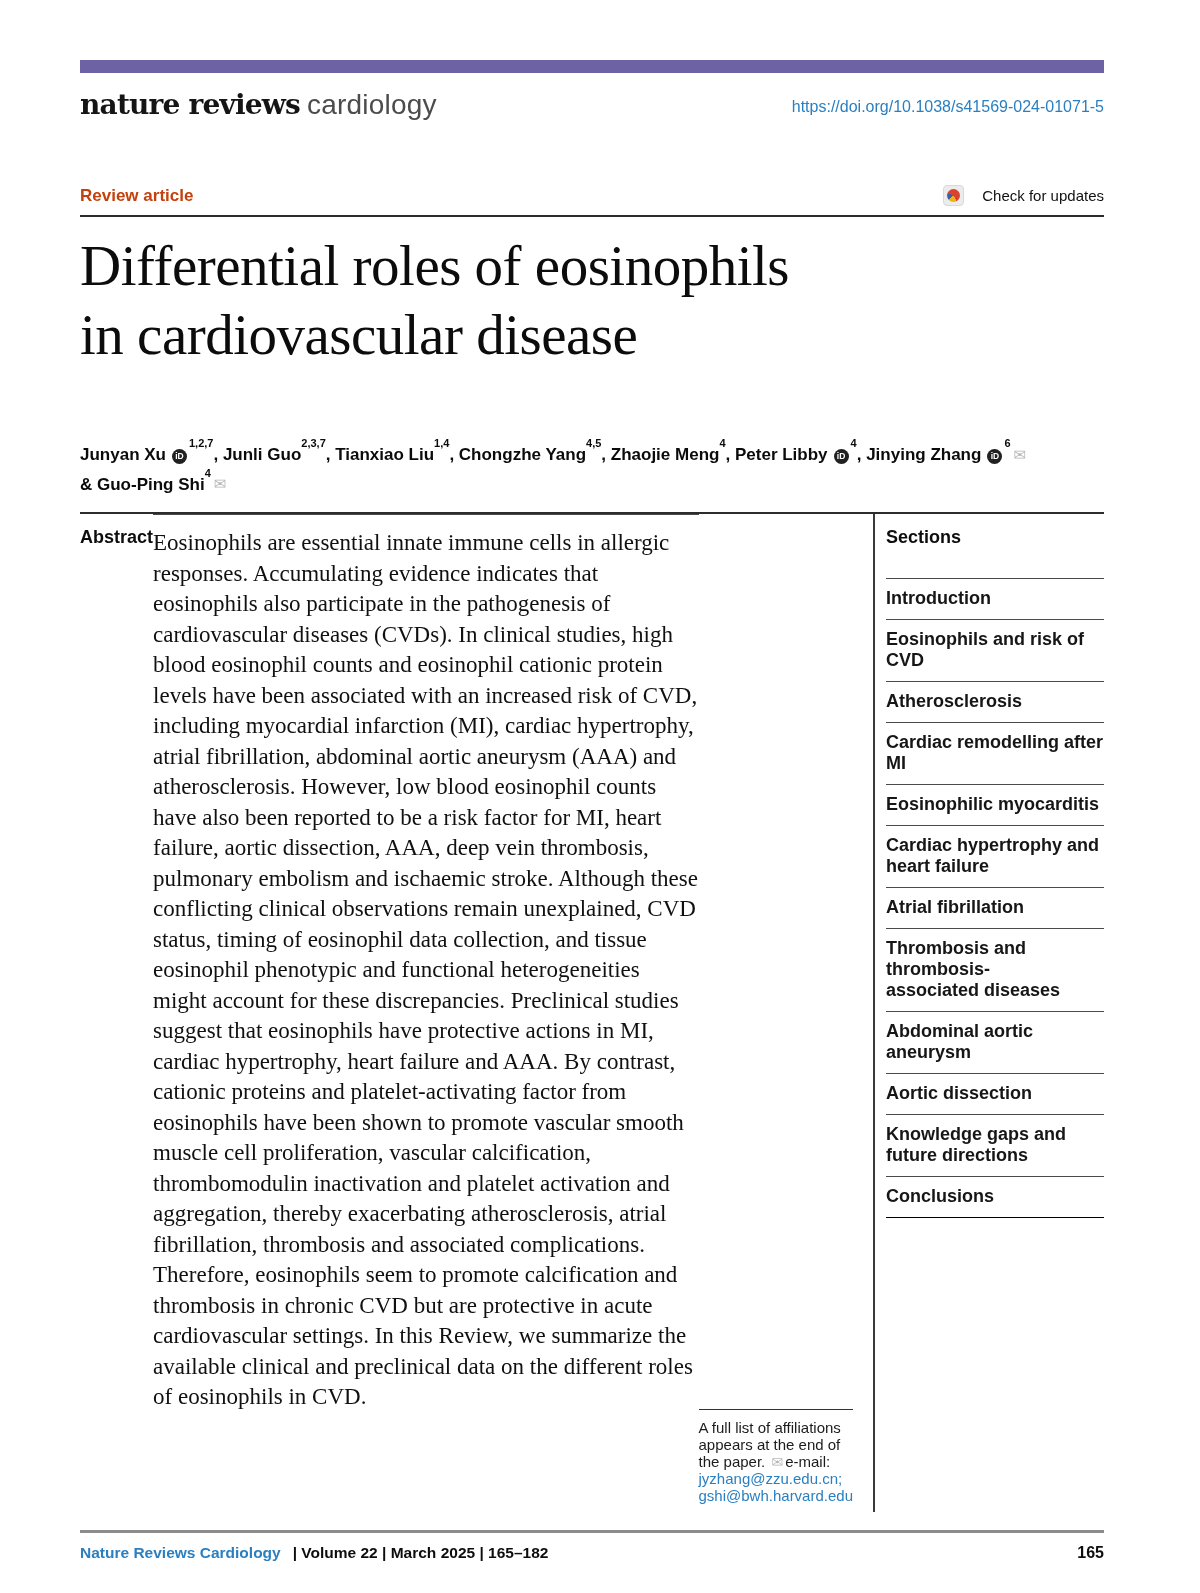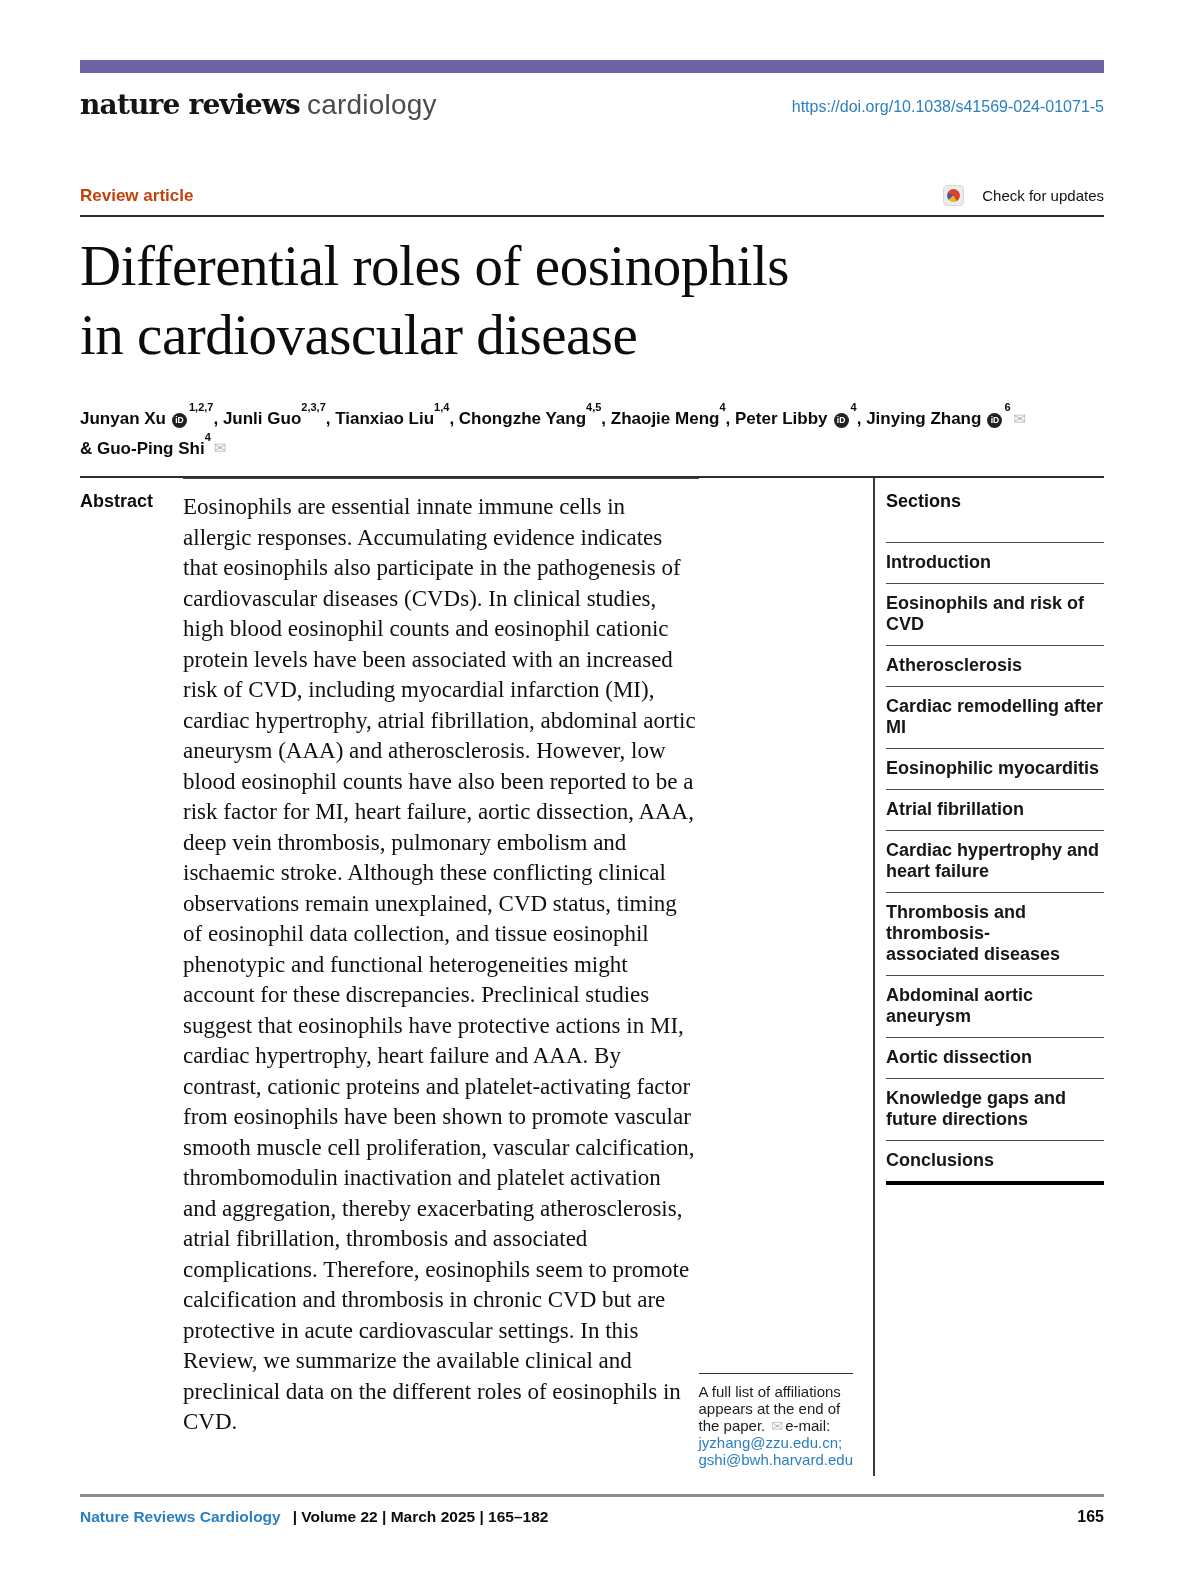--- a/index.html
+++ b/index.html
@@ -26,38 +26,38 @@
                display:flex; align-items:center; justify-content:center; }
   .crossmark-circle { width:13px; height:13px; border-radius:50%;
     background:conic-gradient(from 150deg, #e8b41c 0deg 75deg, #3a62ab 75deg 140deg, #d8432f 140deg 360deg); }
 
   
   .title { margin-top:14px; font-family:"Liberation Serif", serif; font-weight:400;
            font-size:57px; line-height:69px; color:#0c0c0c; letter-spacing:-0.5px; }
   .title span { display:block; }
 
   
-  .authors { margin-top:32px; font-size:17px; font-weight:700; line-height:25px; color:#0b0b0b; }
+  .authors { margin-top:68px; font-size:17px; font-weight:700; line-height:25px; color:#0b0b0b; }
   .authors sup { font-size:11px; position:relative; top:-6px; font-weight:700; }
   .orcid { display:inline-block; width:15px; height:15px; border-radius:50%; background:#212121; color:#ffffff;
            font-size:8.5px; font-weight:700; text-align:center; line-height:15px; margin:0 2px 0 6px;
            vertical-align:1px; font-style:normal; cursor:pointer; }
   .mail { color:#b7b7b7; font-size:15px; font-weight:400; margin-left:3px; cursor:pointer; }
 
   
   .grid { margin-top:16px; border-top:2px solid #2c2c2c; display:flex; height:1000px; }
   .col-left { width:793px; padding-right:20px; display:flex; flex-direction:row; }
   .col-right { flex:1; border-left:2px solid #3a3a3a; padding-left:11px; }
   .col-head { font-size:18px; font-weight:700; color:#0d0d0d; height:64px; padding-top:13px; }
   .abstract-body { border-top:1px solid #4a4a4a; padding-top:13px;
-                   font-family:"Liberation Serif", serif; font-size:23px; line-height:30.5px; color:#101010;margin-left:30px; }
+                   font-family:"Liberation Serif", serif; font-size:23px; line-height:30.5px; color:#101010; }
   .section-list { }
   .section-item { border-top:1px solid #4a4a4a; padding:9px 0 10px 0; font-size:18px; font-weight:600;
                   line-height:21px; color:#161616; white-space:pre-line; cursor:pointer; }
-  .section-item:last-child { border-bottom:4px solid #000000; }
+  .section-item:last-child { border-bottom:1px solid #000000; }
 
   
   .affil { margin-top:auto; border-top:1px solid #333333; padding:9px 0 8px 0; font-size:15px; color:#1c1c1c; }
   .affil .mail-inline { color:#b7b7b7; font-size:14px; margin:0 2px; }
   .affil a, .link-blue { color:#2a7fc0; text-decoration:none; }
 
   
   .thick-rule { margin-top:18px; height:3px; background:#8c8c8c; }
   .journal-row { margin-top:11px; display:flex; justify-content:space-between; align-items:baseline;
                  font-size:15.5px; font-weight:700; color:#0d0d0d; }
@@ -109,23 +109,23 @@
     </div>
 
     <div class="col-right">
       <div class="col-head">Sections</div>
       <div class="section-list">
         <div class="section-item">Introduction</div>
         <div class="section-item">Eosinophils and risk of CVD</div>
         <div class="section-item">Atherosclerosis</div>
         <div class="section-item">Cardiac remodelling after MI</div>
         <div class="section-item">Eosinophilic myocarditis</div>
-        <div class="section-item">Atrial fibrillation</div>
         <div class="section-item">Cardiac hypertrophy and
 heart failure</div>
+        <div class="section-item">Atrial fibrillation</div>
         <div class="section-item">Thrombosis and thrombosis-
 associated diseases</div>
         <div class="section-item">Abdominal aortic aneurysm</div>
         <div class="section-item">Aortic dissection</div>
         <div class="section-item">Knowledge gaps and
 future directions</div>
         <div class="section-item">Conclusions</div>
       </div>
     </div>
 

